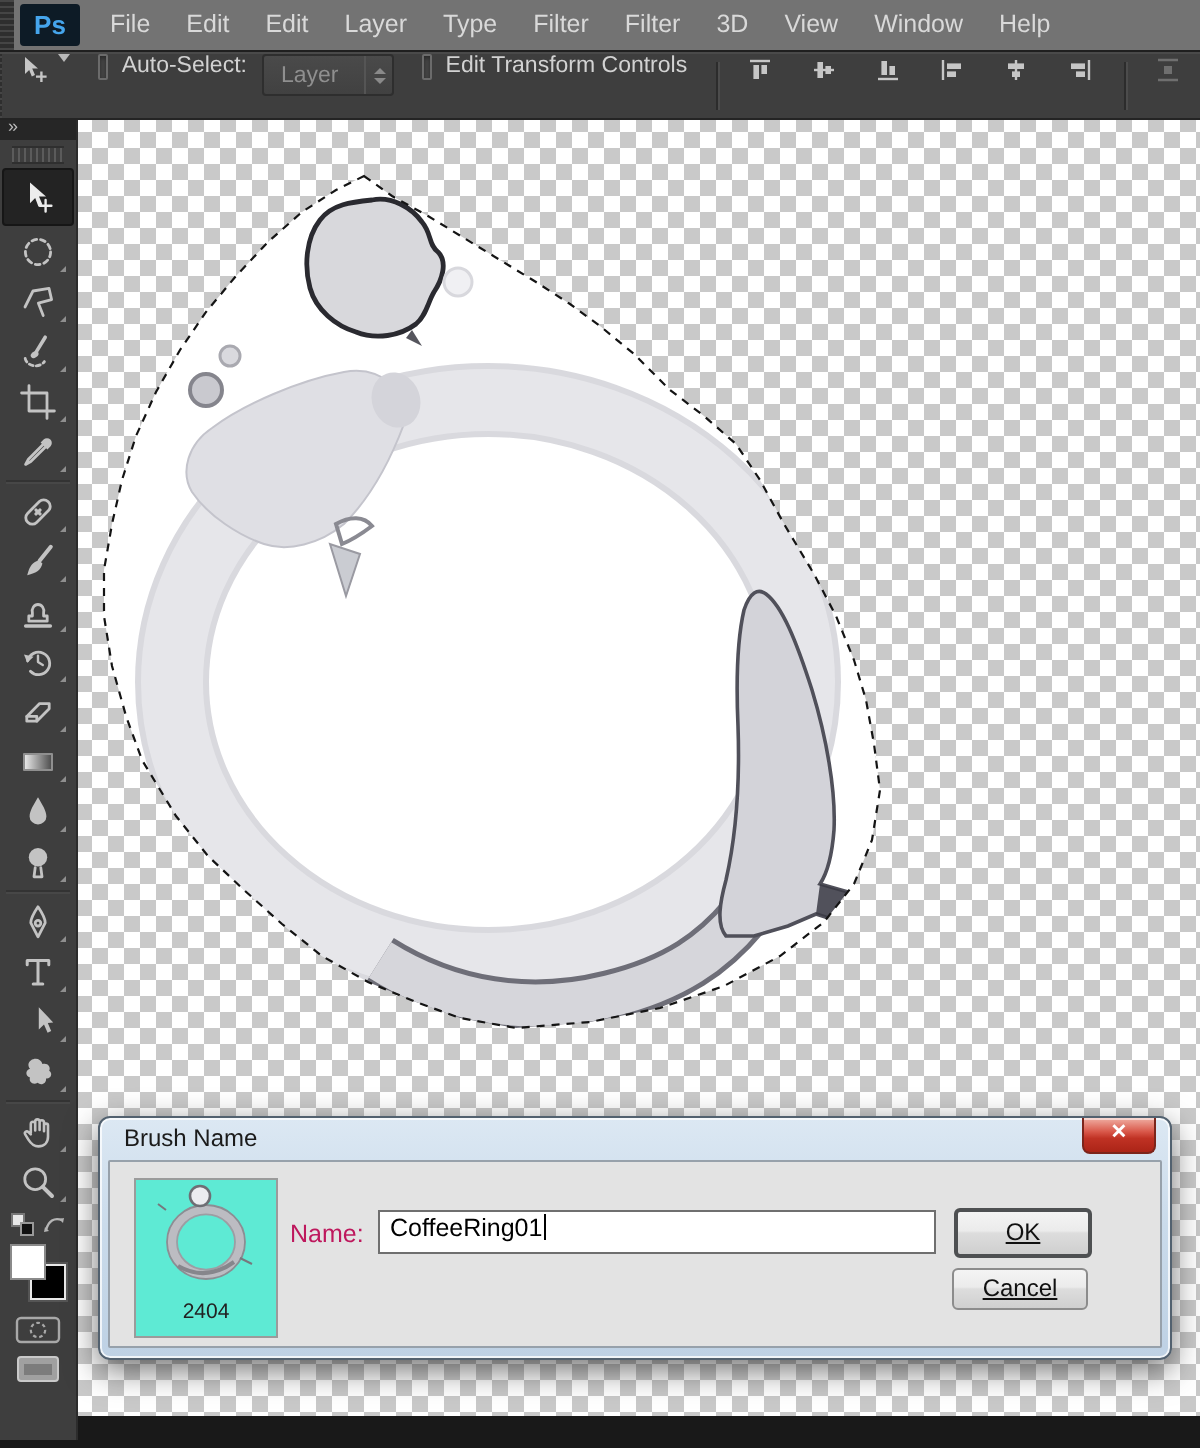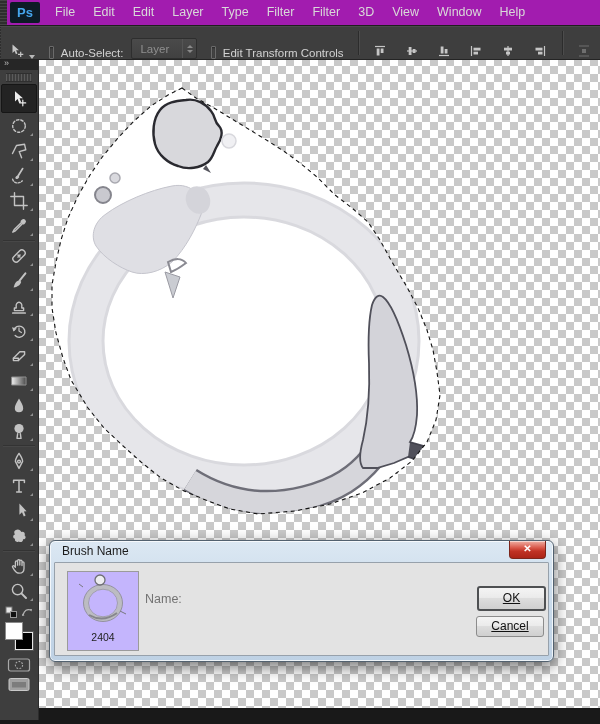--- a/index.html
+++ b/index.html
@@ -1,31 +1,31 @@
 <!DOCTYPE html>
 <html><head>
 <meta charset="utf-8">
 <style>
   html,body{margin:0;padding:0;background:#191919;}
   #app{position:relative;width:600px;height:724px;overflow:hidden;background:#191919;
        font-family:"Liberation Sans",sans-serif;-webkit-font-smoothing:antialiased;}
 
   
-  #menubar{position:absolute;left:0;top:0;width:600px;height:25px;background:#a21caf;
+  #menubar{position:absolute;left:0;top:0;width:600px;height:25px;background:#737373;
            border-bottom:1px solid #1f1f1f;display:flex;align-items:center;z-index:5;}
   #menubar .grip,#optionsbar .grip{width:7px;align-self:stretch;
            background:repeating-linear-gradient(0deg,#454545 0 1px,#2e2e2e 1px 3px);}
   #ps-logo{width:30px;height:21px;margin:0 6px 0 3px;background:#0d1b26;border-radius:2px;
            color:#45a5ec;font-weight:bold;font-size:13px;line-height:21px;text-align:center;}
   .mi{color:#d9d9d9;font-size:12.5px;padding:0 9px;line-height:25px;cursor:default;}
 
   
   #optionsbar{position:absolute;left:0;top:26px;width:600px;height:32px;background:#3e3e3e;
               border-top:1px solid #4a4a4a;border-bottom:1px solid #242424;
-              display:flex;align-items:flex-end;z-index:5;overflow:hidden;}
+              display:flex;align-items:flex-start;z-index:5;overflow:hidden;}
   .ob-label{color:#d2d2d2;font-size:11.5px;margin-right:8px;white-space:nowrap;}
   .checkbox{width:11px;height:11px;background:#474747;border:1px solid #6b6b6b;border-radius:1px;
             box-shadow:inset 0 1px 2px rgba(0,0,0,.45);margin:0 7px 0 0;}
   #move-opt-icon{margin:0 2px 0 8px;}
   .caret-down{width:0;height:0;border-left:3.5px solid transparent;border-right:3.5px solid transparent;
               border-top:4px solid #b9b9b9;margin:0 14px 0 2px;}
   #layer-dd{height:19px;background:linear-gradient(#4a4a4a,#414141);border:1px solid #2e2e2e;
             border-radius:2px;display:flex;align-items:center;margin-right:14px;}
   #layer-dd .val{color:#8f8f8f;font-size:11.5px;padding:0 8px;width:34px;}
   #layer-dd .spin{width:13px;align-self:stretch;border-left:1px solid #555;display:flex;
@@ -70,35 +70,35 @@
   
   #canvas{position:absolute;left:38px;top:58px;width:562px;height:650px;
           background-color:#fff;
           background-image:linear-gradient(45deg,#c9c9c9 25%,transparent 25%,transparent 75%,#c9c9c9 75%),
                            linear-gradient(45deg,#c9c9c9 25%,transparent 25%,transparent 75%,#c9c9c9 75%);
           background-size:16px 16px;background-position:0 0,8px 8px;z-index:1;}
   #stain-svg{position:absolute;left:0;top:0;pointer-events:none;}
   #statusbar{position:absolute;left:0;top:708px;width:600px;height:16px;background:#191919;z-index:2;}
 
   
-  #dialog{position:absolute;left:49px;top:540px;width:503px;height:120px;z-index:10;
+  #dialog{position:absolute;left:49px;top:558px;width:503px;height:120px;z-index:10;
           border:1px solid #52616f;border-radius:6px;
           background:linear-gradient(180deg,#dce8f3 0%,#cadbeb 45%,#bed1e4 100%);
-          box-shadow:0 5px 16px rgba(0,0,0,.55),inset 0 0 0 1px rgba(255,255,255,.75);}
+          box-shadow:0 5px 16px rgba(0,0,0,.55),inset 0 0 0 1px rgba(255,255,255,.75);padding-left:32px;}
   #dlg-title{position:absolute;left:12px;top:3px;font-size:12px;color:#1b1b1b;}
   #dlg-close{position:absolute;top:0;right:7px;width:35px;height:17px;border-radius:0 0 4px 4px;
           background:linear-gradient(180deg,#f0b0a4 0%,#d9584a 40%,#c03224 60%,#ab2417 100%);
           border:1px solid #7c251b;border-top:none;color:#fff;font-size:10px;font-weight:bold;
           text-align:center;line-height:15px;box-shadow:inset 0 1px 0 rgba(255,255,255,.5);}
   #dlg-client{position:absolute;left:4px;right:4px;top:21px;bottom:5px;background:#e3e3e3;
           border:1px solid #97a1ab;border-radius:1px;}
-  #thumb{position:absolute;left:12px;top:8px;width:70px;height:78px;background:#c4b5fd;
+  #thumb{position:absolute;left:12px;top:8px;width:70px;height:78px;background:#5eead4;
          border:1px solid #9b9b9b;text-align:center;}
   #thumb-size{font-size:10.5px;color:#222;margin-top:-3px;}
-  #name-label{position:absolute;left:90px;top:29px;font-size:12.5px;color:#737373;}
+  #name-label{position:absolute;left:90px;top:29px;font-size:12.5px;color:#be185d;}
   #name-input{position:absolute;left:134px;top:24px;width:272px;height:19px;background:#fff;
          border:1px solid #6f6f6f;font-size:12.5px;color:#000;padding:1px 0 0 5px;white-space:nowrap;overflow:hidden;}
   #caret{display:inline-block;width:1px;height:13px;background:#000;vertical-align:-2px;margin-left:1px;}
   .win-btn{position:absolute;text-align:center;font-size:12px;color:#111;border-radius:3px;
          background:linear-gradient(180deg,#f4f4f4 0%,#ebebeb 45%,#dddddd 50%,#cfcfcf 100%);}
   #ok-btn{left:422px;top:23px;width:65px;height:21px;line-height:21px;border:2px solid #4e5052;text-decoration:underline;}
   #cancel-btn{left:421px;top:53px;width:66px;height:19px;line-height:19px;border:1px solid #8c8c8c;text-decoration:underline;}
 </style>
 </head>
 <body>
@@ -392,18 +392,19 @@
           <ellipse cx="34" cy="31" rx="17" ry="16" fill="none" stroke="#bcbcc2" stroke-width="4.5"></ellipse>
           <ellipse cx="34" cy="31" rx="19.5" ry="18.5" fill="none" stroke="#8d8d93" stroke-width="0.9"></ellipse>
           <ellipse cx="34" cy="31" rx="14.5" ry="13.8" fill="none" stroke="#9d9da3" stroke-width="0.9"></ellipse>
           <path d="M20 43 Q34 51 48 41" fill="none" stroke="#86868c" stroke-width="2"></path>
           <circle cx="31" cy="8" r="5" fill="#ececf0" stroke="#6e6e74" stroke-width="1.3"></circle>
           <path d="M14 15 l-4 -3 M51 39 l6 3" fill="none" stroke="#77777d" stroke-width="1"></path>
         </svg>
         <div id="thumb-size">2404</div>
       </div>
       <span id="name-label">Name:</span>
+      <div id="name-input"><span>CoffeeRing01</span><span id="caret"></span></div>
       <div id="ok-btn" class="win-btn">OK</div>
       <div id="cancel-btn" class="win-btn">Cancel</div>
     </div>
   </div>
 
 </div>
 
 </body></html>

